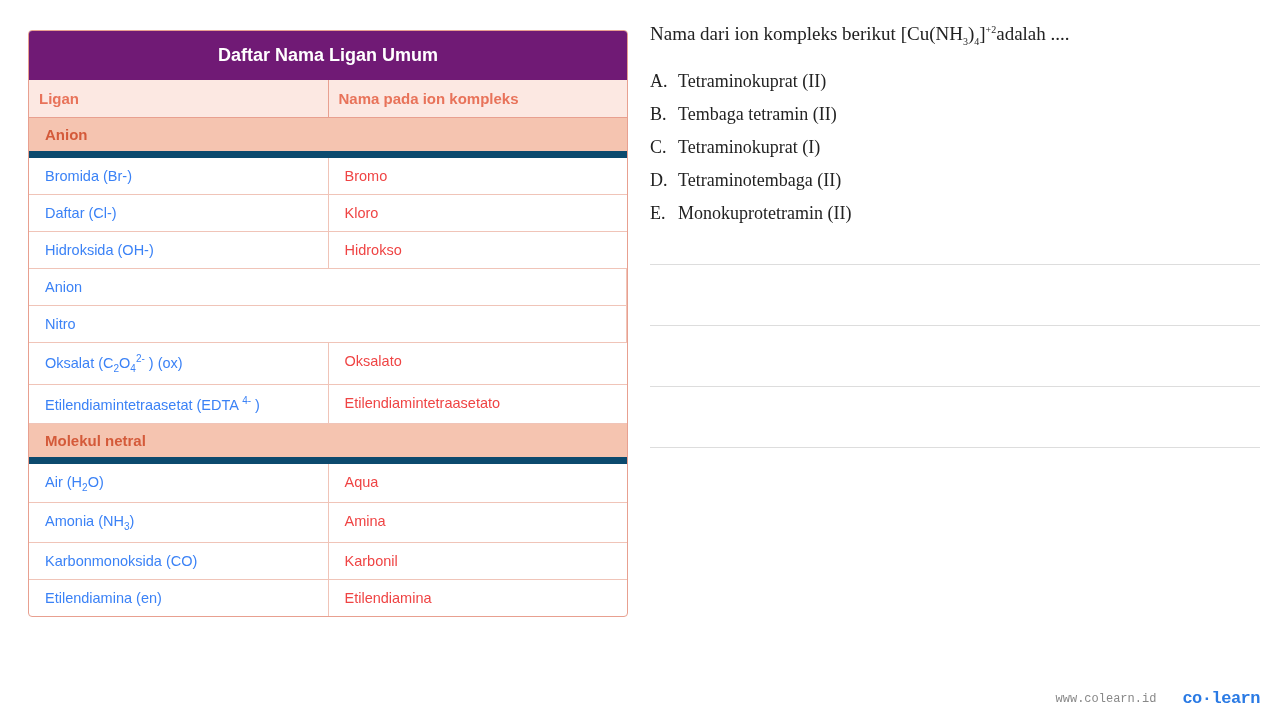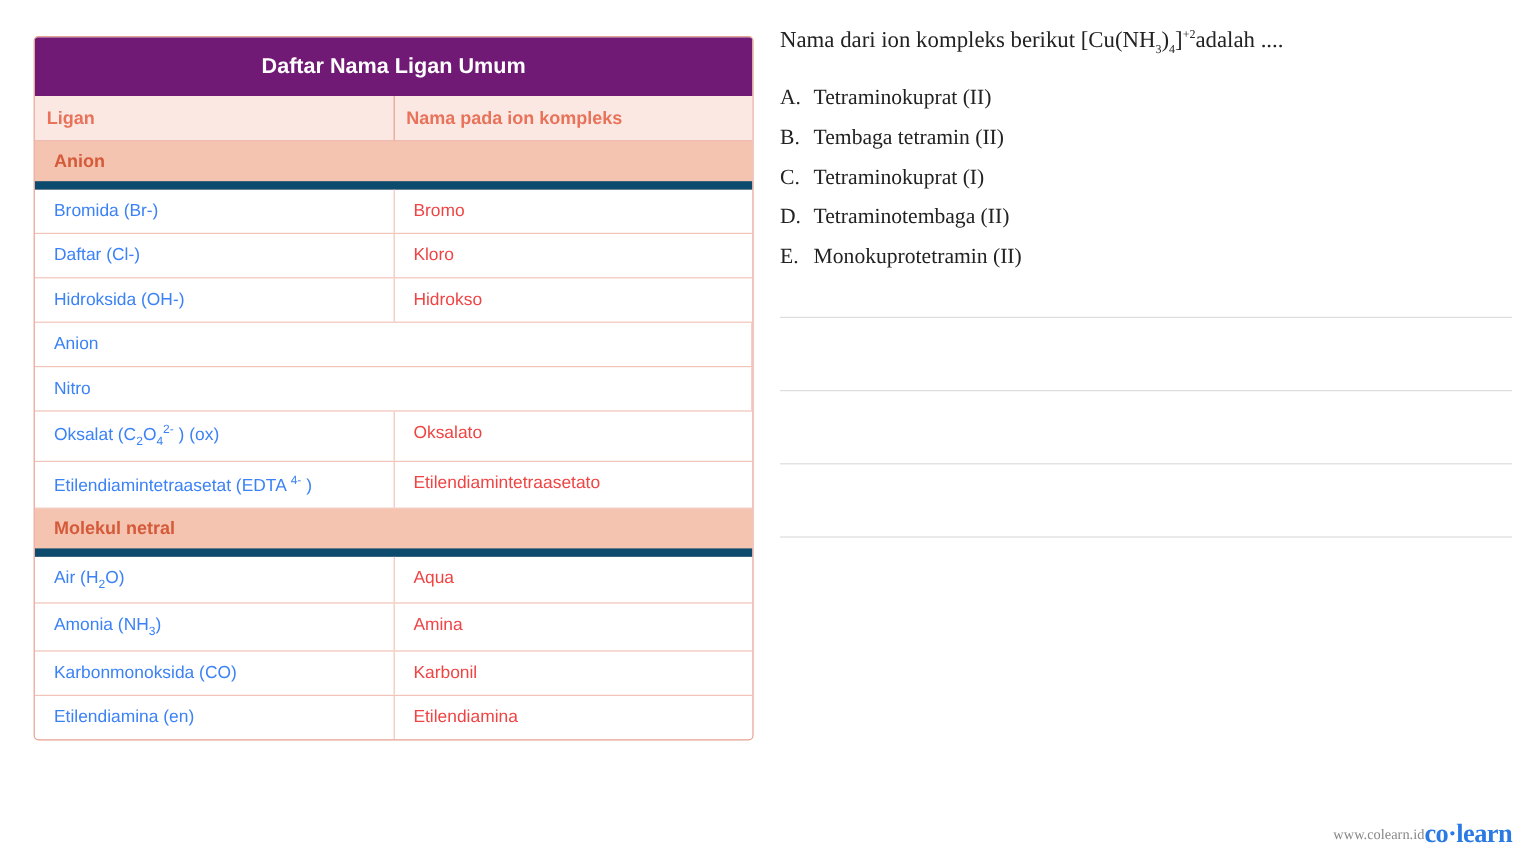--- a/index.html
+++ b/index.html
@@ -129,31 +129,31 @@
       border-top: 1px solid #ddd;
       margin: 0;
     }
 
     .watermark {
       position: absolute;
       bottom: 12px;
       right: 20px;
       display: flex;
       align-items: center;
-      gap: 0;
-      font-family: Liberation Serif, serif;
+      gap: 26px;
+      font-family: Liberation Mono, monospace;
     }
 
     .watermark-url {
       font-size: 12px;
       color: #888;
     }
 
     .watermark-logo {
-      font-size: 22px;
+      font-size: 17px;
       font-weight: bold;
       color: #2a7ae4;
       letter-spacing: -0.5px;
     }
 
     .watermark-logo span {
       color: #2a7ae4;
     }
 
     sub {

